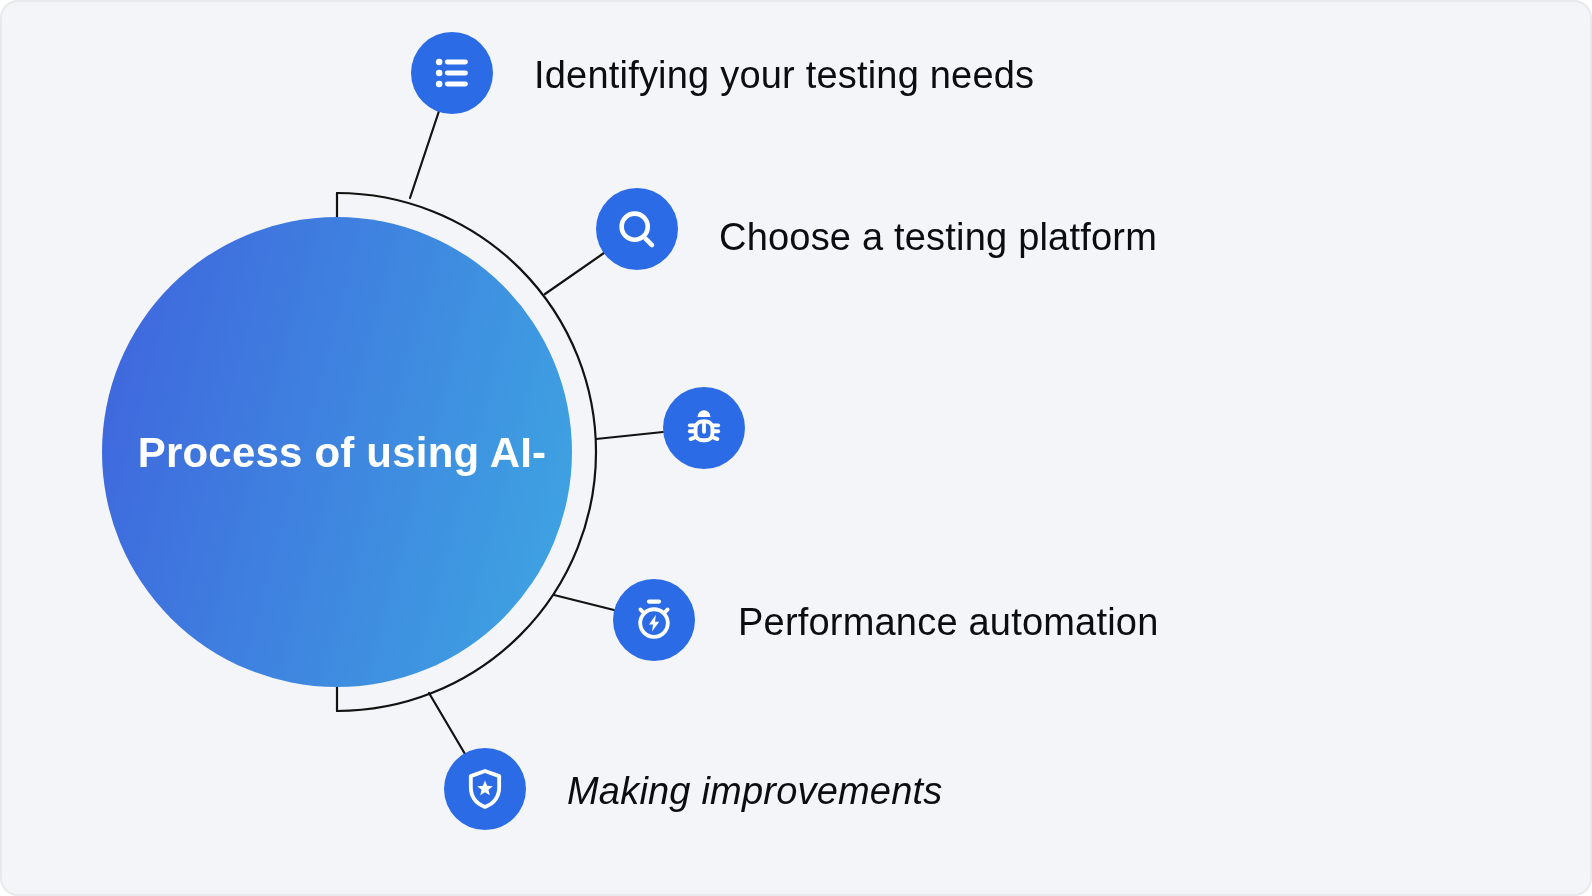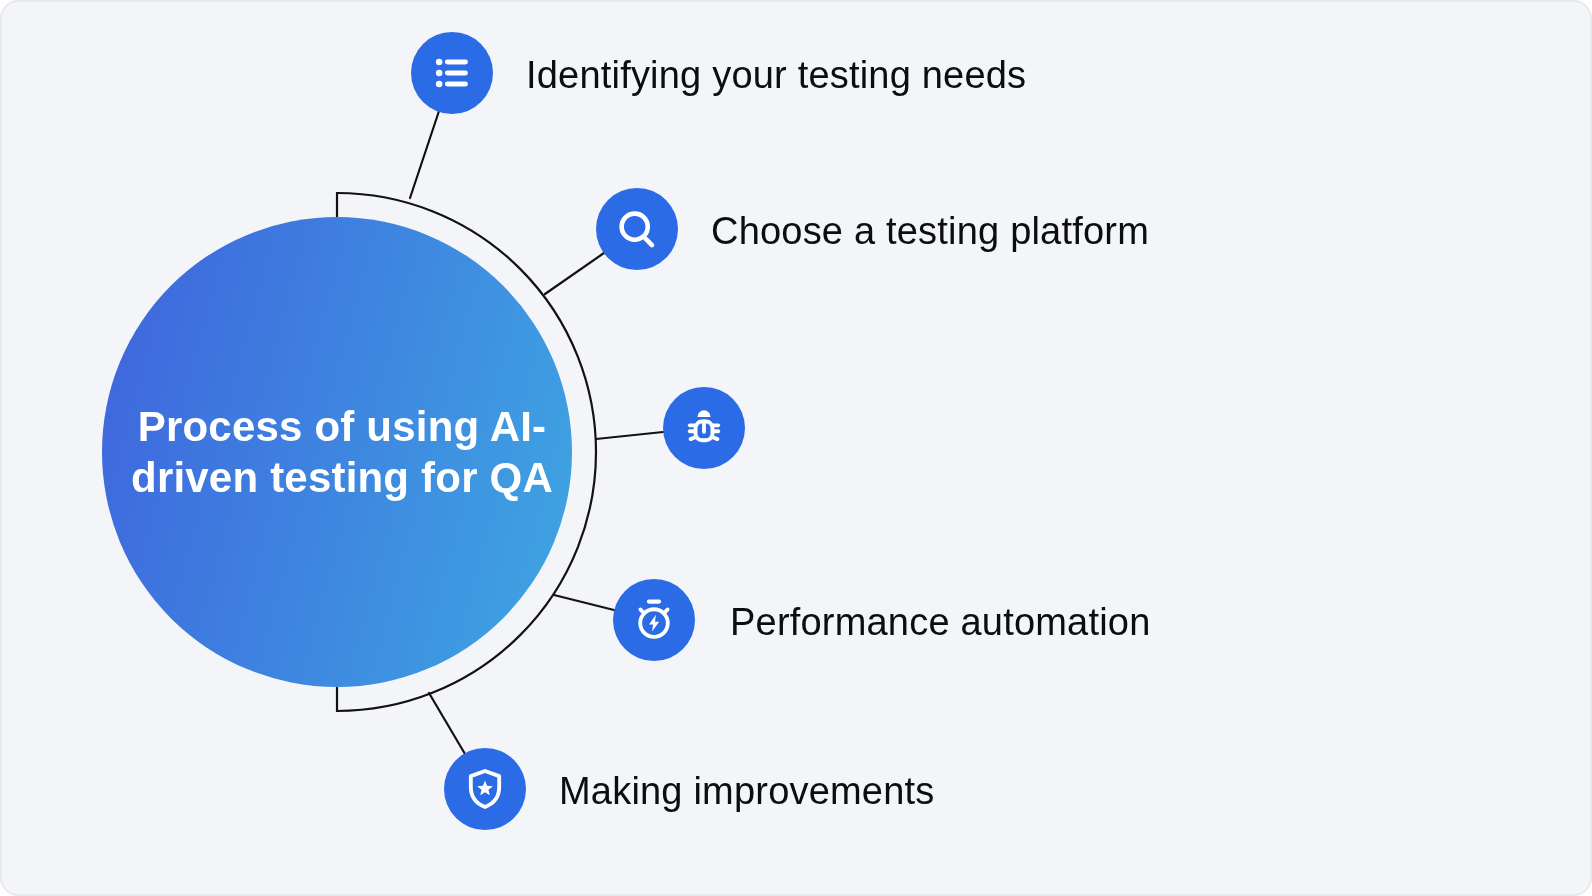--- a/index.html
+++ b/index.html
@@ -62,52 +62,52 @@
     display: block;
   }
   .step-label {
     position: absolute;
     transform: translateY(-50%);
     color: #0c0d10;
     font-size: 38px;
     font-weight: 500;
     white-space: nowrap;
     letter-spacing: 0.2px;
+    margin-left: 8px;
   }
   .n1 { left: 409px; top: 30px;  }
   .n2 { left: 594px; top: 186px; }
   .n3 { left: 661px; top: 385px; }
   .n4 { left: 611px; top: 577px; }
   .n5 { left: 442px; top: 746px; }
   .l1 { left: 524px; top: 73px;  }
-  .l2 { left: 709px; top: 229px; }
+  .l2 { left: 709px; top: 235px; }
   .l3 { left: 777px; top: 428px; }
   .l4 { left: 728px; top: 620px; }
-  .l5 { left: 557px; top: 789px; }
+  .l5 { left: 557px; top: 789px; font-style: italic; }
 </style>
 </head>
 <body>
 
 <div class="stage">
 
   <svg class="connectors" viewBox="0 0 1592 896" fill="none" stroke="#121212" stroke-width="2.2" stroke-linecap="round">
     <path d="M 335 191 A 259 259 0 0 1 335 709"></path>
     <path d="M 335 191 L 335 216"></path>
     <path d="M 335 709 L 335 684"></path>
     <path d="M 408 196 L 437 109"></path>
     <path d="M 543 292 L 602 251"></path>
     <path d="M 594 437 L 661 430"></path>
     <path d="M 552 593 L 612 608"></path>
     <path d="M 427 691 L 463 752"></path>
   </svg>
 
   <div class="hub">
     <div class="hub-title">
       <span>Process of using AI-</span>
-      <span>driven testing for QA</span>
     </div>
   </div>
 
   <div class="node n1">
     <span>
       <svg viewBox="0 0 24 24">
         <g stroke="#ffffff" stroke-width="2.6" stroke-linecap="round">
           <line x1="9.6" y1="6.3" x2="19" y2="6.3"></line>
           <line x1="9.6" y1="12" x2="19" y2="12"></line>
           <line x1="9.6" y1="17.7" x2="19" y2="17.7"></line>

